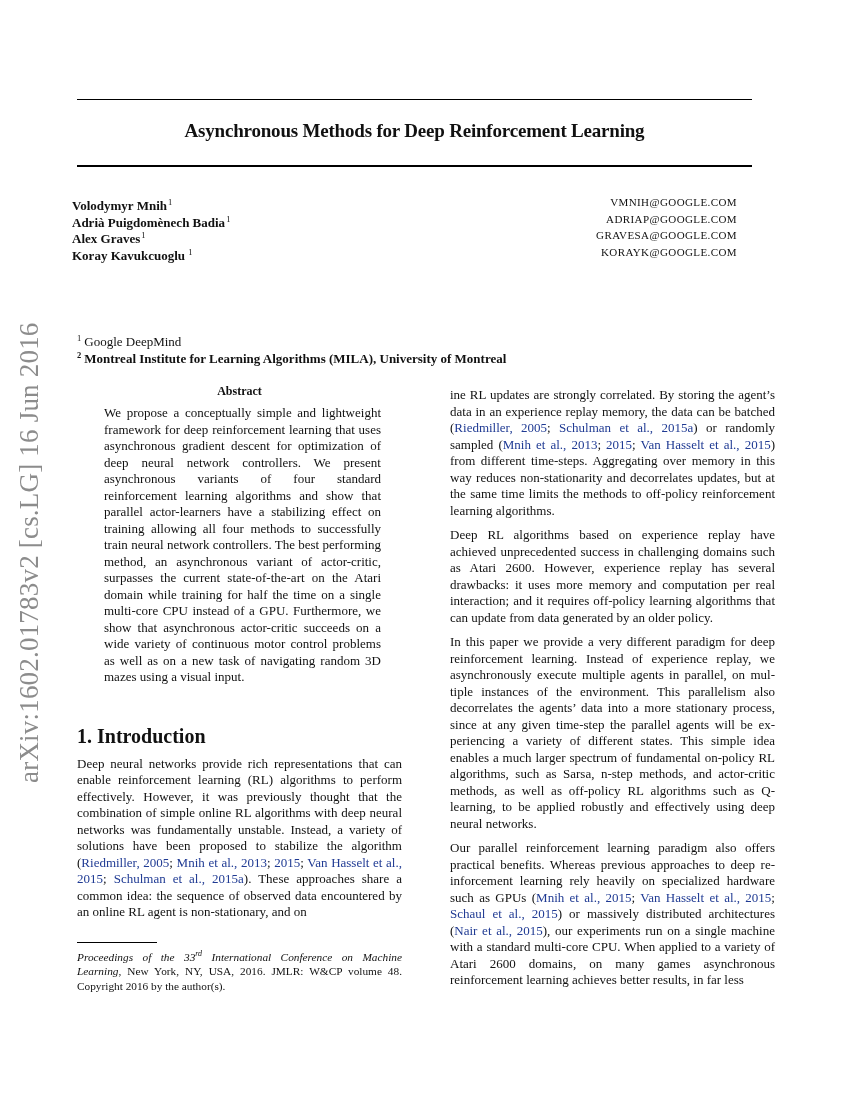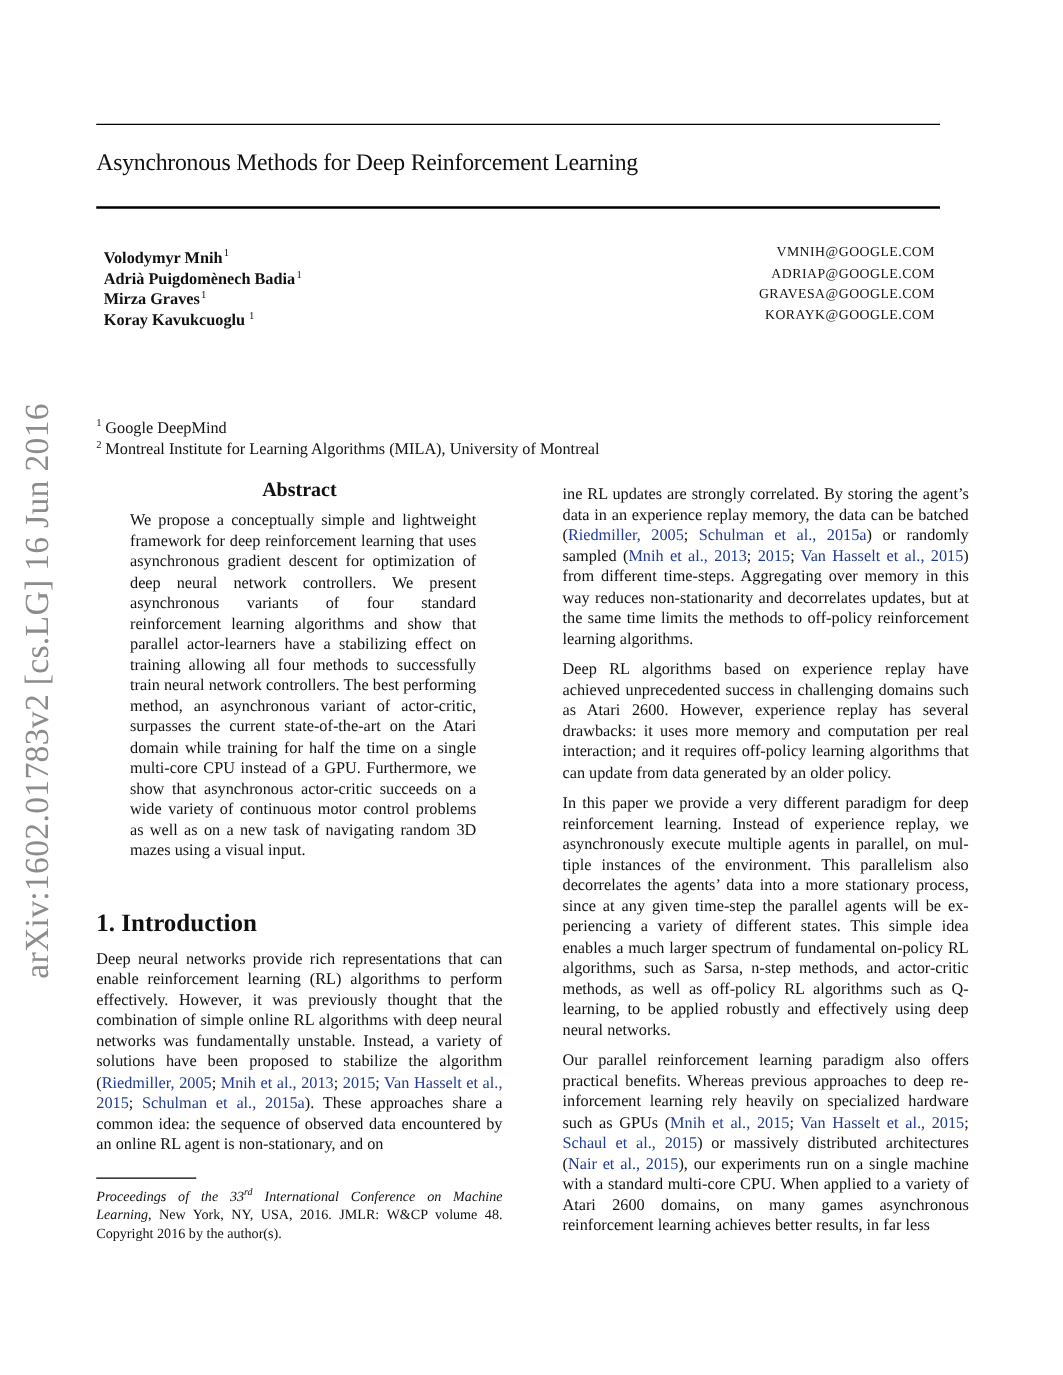--- a/index.html
+++ b/index.html
@@ -6,41 +6,41 @@
   body {
     width: 850px; height: 1100px; position: relative; overflow: hidden;
     font-family: "Liberation Serif", "DejaVu Serif", serif;
     color: #111;
   }
   .rule { position: absolute; left: 77px; width: 675px; background: #000; }
   .rule.top { top: 99px; height: 1px; }
   .rule.bottom { top: 165px; height: 2px; }
   .title {
     position: absolute; top: 120px; left: 77px; width: 675px;
-    font-weight: normal; font-size: 19px; letter-spacing: -0.2px;
+    text-align: center; font-weight: bold; font-size: 19px; letter-spacing: -0.2px;
   }
-  .authors { position: absolute; top: 194px; left: 83px; width: 665px; text-decoration: underline; }
+  .authors { position: absolute; top: 194px; left: 72px; width: 665px; text-decoration: underline; }
   .author-row { height: 16.5px; position: relative; font-size: 13px; line-height: 16.5px; }
   .author-name { font-weight: bold; position: absolute; left: 0; }
   .author-name sup { font-weight: normal; font-size: 8.5px; vertical-align: 5px; margin-left: 1px; }
   .author-email {
     position: absolute; right: 0; font-size: 11px; letter-spacing: 0.4px;
     font-variant: small-caps; text-transform: uppercase;
   }
   .affil { position: absolute; left: 77px; font-size: 13px; line-height: 16.5px; }
   .affil sup { font-size: 8.5px; vertical-align: 5px; margin-right: 3px; }
   .arxiv {
     position: absolute; left: 14px; top: 783px;
     transform-origin: 0 0; transform: rotate(-90deg);
     font-size: 27px; color: #8c8c8c; white-space: nowrap; letter-spacing: 0.2px;
     font-family: "Liberation Serif", "DejaVu Serif", serif;
   }
   .col-left { position: absolute; left: 77px; width: 325px; top: 384px; }
   .col-right { position: absolute; left: 450px; width: 325px; top: 387px; }
-  .abstract-heading { text-align: center; font-weight: bold; font-size: 16px; margin: 0 0 6px 0; }
+  .abstract-heading { text-align: center; font-weight: bold; font-size: 12px; margin: 0 0 6px 0; }
   .abstract-body {
     margin: 0 21px 0 27px; font-size: 13px; line-height: 16.5px; text-align: justify;
   }
   .section-heading { font-weight: bold; font-size: 20px; margin: 39px 0 8px 0; }
   p.body {
     margin: 0 0 8px 0; font-size: 13px; line-height: 16.5px;
     text-align: justify; hyphens: manual;
   }
   a.cite { color: #1f3a93; text-decoration: none; }
   .footnote-rule { position: absolute; left: 77px; top: 942px; width: 80px; height: 1px; background: #000; }
@@ -62,31 +62,31 @@
 <div class="authors">
   <div class="author-row">
     <span class="author-name"><span>Volodymyr Mnih</span><sup>1</sup></span>
     <span class="author-email">vmnih@google.com</span>
   </div>
   <div class="author-row">
     <span class="author-name"><span>Adrià Puigdomènech Badia</span><sup>1</sup></span>
     <span class="author-email">adriap@google.com</span>
   </div>
   <div class="author-row">
-    <span class="author-name"><span>Mirza Graves</span><sup>1</sup></span>
+    <span class="author-name"><span>Alex Graves</span><sup>1</sup></span>
     <span class="author-email">gravesa@google.com</span>
   </div>
   <div class="author-row">
     <span class="author-name"><span>Koray Kavukcuoglu</span><sup> 1</sup></span>
     <span class="author-email">korayk@google.com</span>
   </div>
 </div>
 
 <div class="affil" style="top:330px;"><sup>1</sup><span>Google DeepMind</span></div>
-<div class="affil" style="top:347px;"><sup>2</sup><span>Montreal Institute for Learning Algorithms (MILA), University of Montreal</span></div>
+<div class="affil" style="top:347px;font-weight:bold;"><sup>2</sup><span>Montreal Institute for Learning Algorithms (MILA), University of Montreal</span></div>
 
 <div class="col-left">
   <h2 class="abstract-heading">Abstract</h2>
   <div class="abstract-body">We propose a conceptually simple and lightweight framework for deep reinforce­ment learning that uses asynchronous gradient descent for optimization of deep neural network controllers. We present asynchronous variants of four standard reinforcement learning algorithms and show that parallel actor-learners have a stabilizing effect on training allowing all four methods to successfully train neural network controllers.  The best performing method, an asynchronous variant of actor-critic, surpasses the current state-of-the-art on the Atari domain while training for half the time on a single multi-core CPU instead of a GPU. Furthermore, we show that asynchronous actor-critic succeeds on a wide variety of continuous motor control problems as well as on a new task of navigating random 3D mazes using a visual input.</div>
 
   <h2 class="section-heading">1. Introduction</h2>
   <p class="body"><span>Deep neural networks provide rich representations that can enable reinforcement learning (RL) algorithms to perform effectively.  However, it was previously thought that the combination of simple online RL algorithms with deep neural networks was fundamentally unstable. Instead, a va­riety of solutions have been proposed to stabilize the algo­rithm (</span><a class="cite" style="color: rgb(31, 58, 147);">Riedmiller, 2005</a><span>; </span><a class="cite" style="color: rgb(31, 58, 147);">Mnih et al., 2013</a><span>; </span><a class="cite" style="color: rgb(31, 58, 147);">2015</a><span>; </span><a class="cite" style="color: rgb(31, 58, 147);">Van Has­selt et al., 2015</a><span>; </span><a class="cite" style="color: rgb(31, 58, 147);">Schulman et al., 2015a</a><span id="p1-continue">). These approaches share a common idea: the sequence of observed data en­countered by an online RL agent is non-stationary, and on­</span></p>
 </div>
 
 <div class="col-right">

